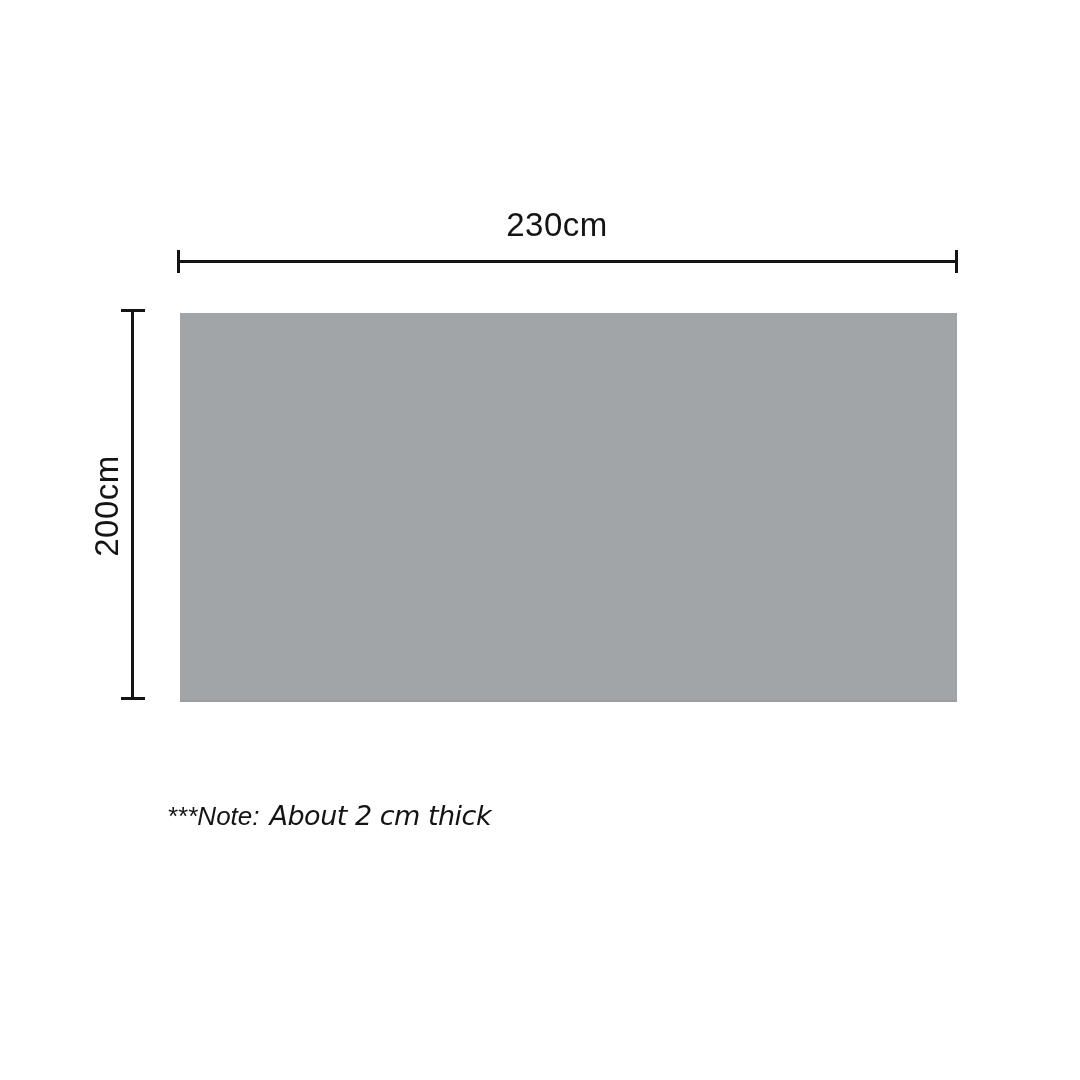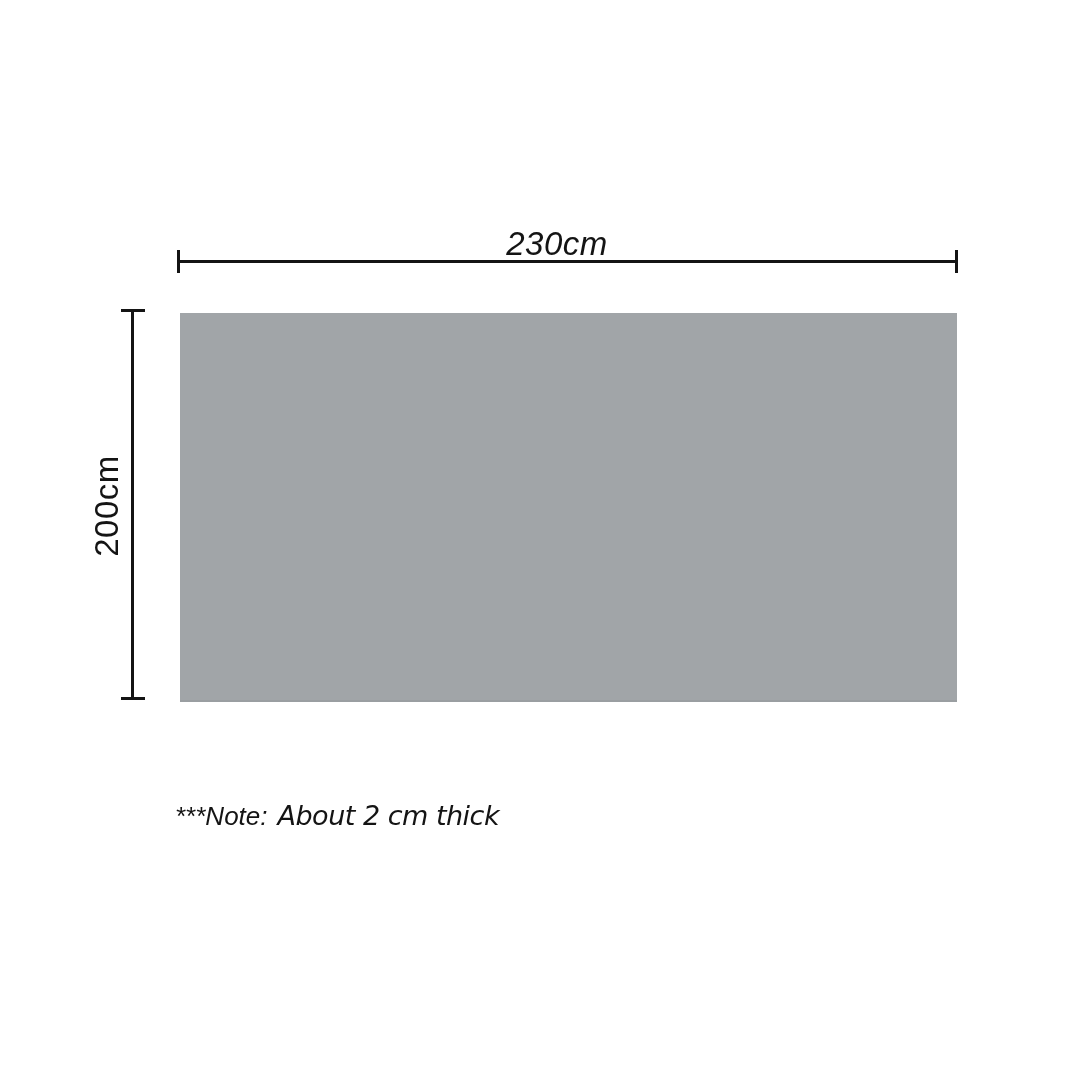--- a/index.html
+++ b/index.html
@@ -41,27 +41,26 @@
     top: 250px;
     width: 3px;
     height: 23px;
     background: #141414;
   }
   .dim-h-tick.start { left: 177px; }
   .dim-h-tick.end   { left: 955px; }
   .dim-h-label {
     position: absolute;
     left: 477px;
-    top: 225px;
+    top: 206px;
     width: 160px;
     text-align: center;
     font-size: 33px;
     color: #141414;
     letter-spacing: 0.5px;
-    font-style: italic;
   }
 
   
   .dim-v-line {
     position: absolute;
     left: 131px;
     top: 309px;
     width: 3px;
     height: 391px;
     background: #141414;
@@ -89,21 +88,20 @@
   }
 
   
   .note {
     position: absolute;
     left: 167px;
     top: 800px;
     font-size: 26px;
     color: #141414;
     white-space: nowrap;
-    margin-left: 8px;
   }
   .note .prefix {
     font-style: italic;
     font-family: "Liberation Sans", sans-serif;
   }
   .note .text {
     font-style: italic;
     font-family: "DejaVu Sans", sans-serif;
     font-size: 27px;
     margin-left: 10px;

